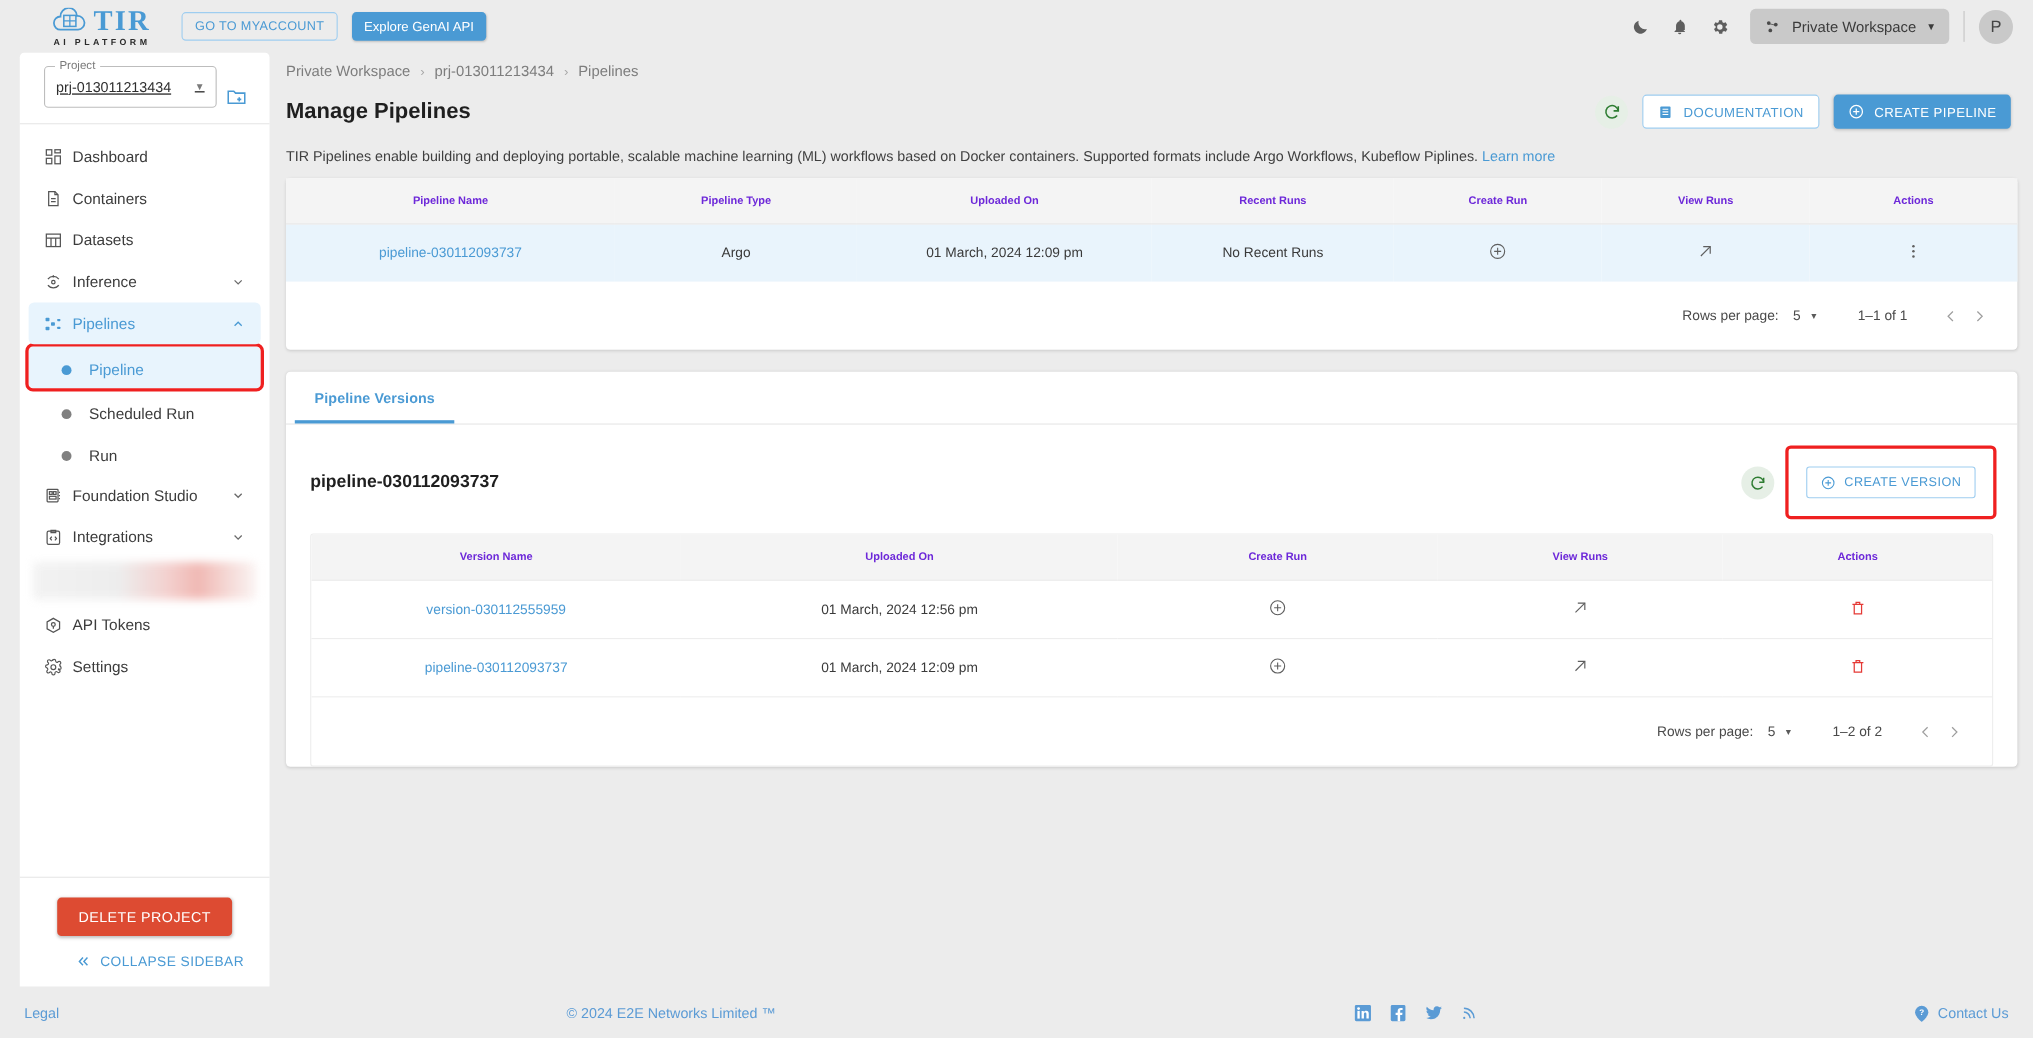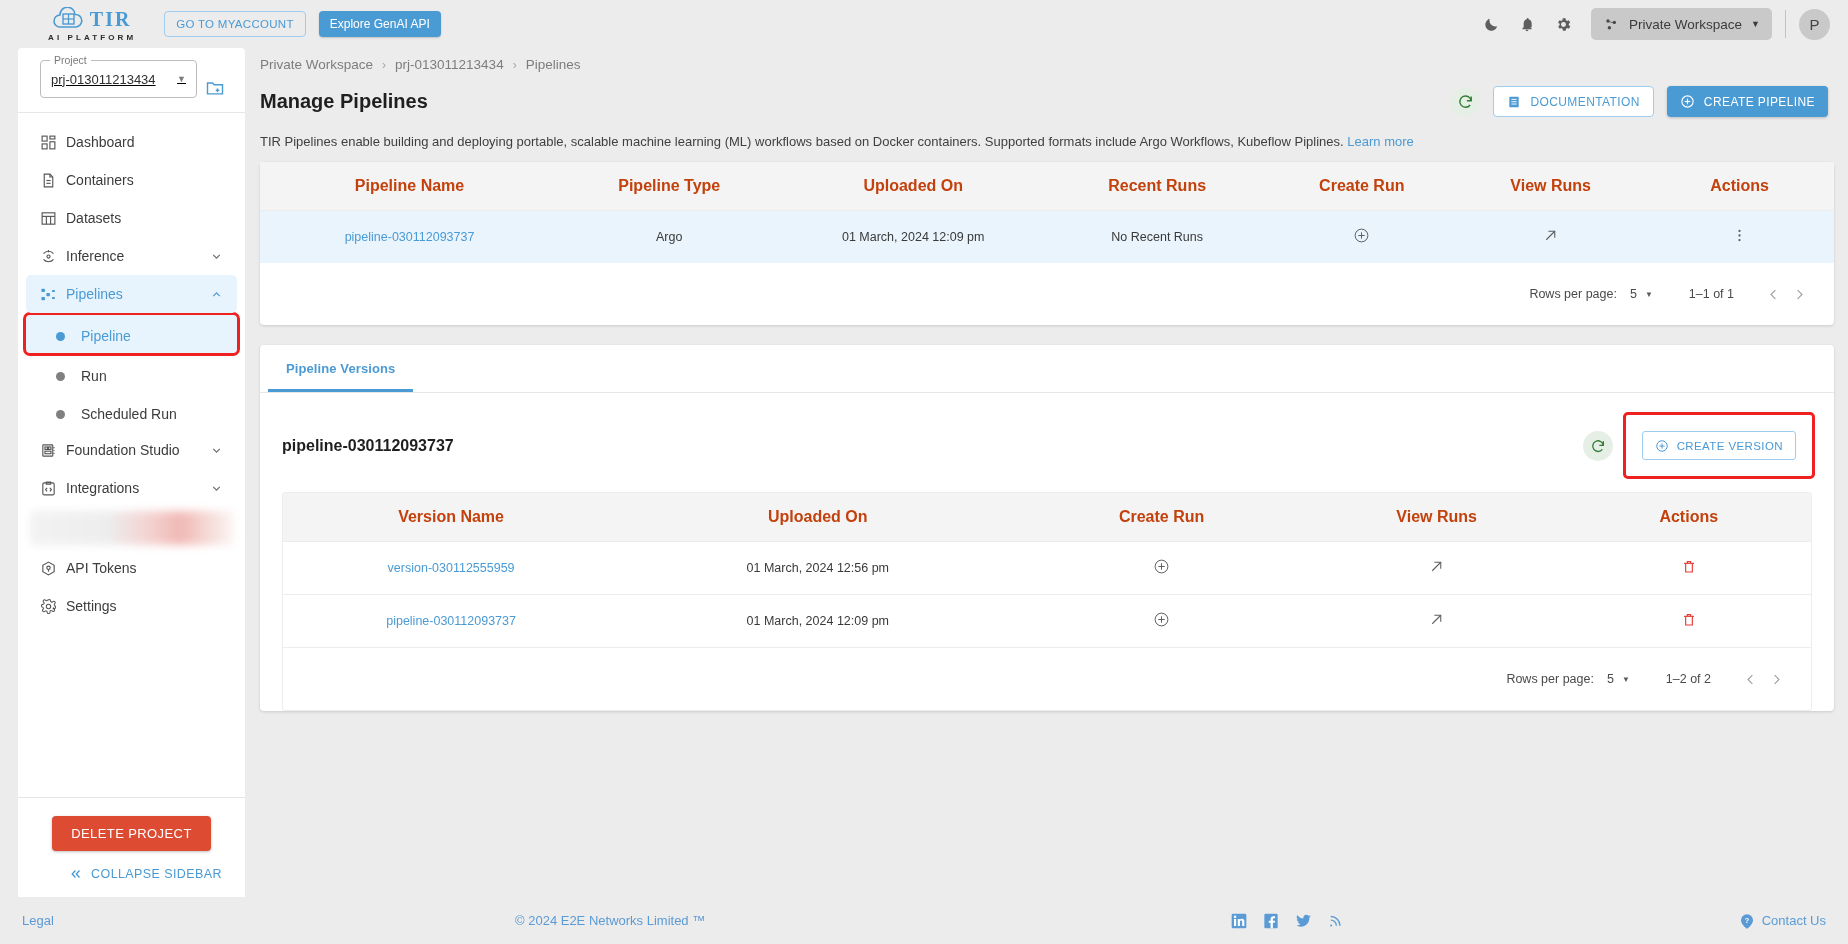--- a/index.html
+++ b/index.html
@@ -14,21 +14,21 @@
 
   
   .topbar {
     position: absolute; top: 0; left: 0; width: 1848px; height: 48px;
     background: #ececec; display: flex; align-items: center; padding: 0 18px;
   }
   .logo { display: flex; flex-direction: column; align-items: center; margin-left: 28px; }
   .logo-row { display: flex; align-items: center; gap: 5px; }
   .logo-cloud { position: relative; width: 34px; height: 24px; }
   .logo-cloud svg { display: block; }
-  .logo-tir { font-family: "Liberation Serif", serif; font-weight: bold; font-size: 20px; color: #4a9ad4; letter-spacing: 2px; line-height: 1; }
+  .logo-tir { font-family: "Liberation Serif", serif; font-weight: bold; font-size: 26px; color: #4a9ad4; letter-spacing: 2px; line-height: 1; }
   .logo-sub { font-size: 8px; font-weight: bold; letter-spacing: 3.1px; color: #2b2b2b; margin-top: 2px; margin-left: 2px; }
 
   .btn-myaccount {
     margin-left: 28px; height: 26px; padding: 0 11px;
     border: 1px solid #9ecdf0; border-radius: 4px; background: #ececec;
     color: #4a9ad4; font-size: 11.5px; letter-spacing: .3px; cursor: pointer;
     display: flex; align-items: center; font-family: "Liberation Sans", sans-serif;
   }
   .btn-genai {
     margin-left: 13px; height: 26px; padding: 0 11px;
@@ -140,21 +140,21 @@
   .desc { font-size: 13px; color: #3f3f3f; padding: 17px 0 0 15px; }
   .desc a { color: #4a9ad4; text-decoration: none; }
 
   .card {
     background: #fff; border-radius: 4px; margin: 13px 14px 0 15px;
     box-shadow: 0 1px 3px rgba(0,0,0,.14);
   }
 
   table { width: 100%; border-collapse: collapse; }
   thead th {
-    background: #f4f4f4; font-size: 16px; font-weight: bold; color: #c2410c;
+    background: #f4f4f4; font-size: 10px; font-weight: bold; color: #6d28d9;
     padding: 15px 0; text-align: center; border-bottom: 1px solid #ececec;
   }
   tbody td { padding: 16px 0; text-align: center; font-size: 12.5px; color: #3a3a3a; }
   tr.row-hl { background: #e9f4fc; }
   .link { color: #4a9ad4; text-decoration: none; cursor: pointer; font-size: 12.5px; }
   .icon-btn { display: inline-flex; align-items: center; justify-content: center; cursor: pointer; color: #5e5e5e; }
   .icon-del { color: #e53935; cursor: pointer; display: inline-flex; }
 
   .pager { display: flex; align-items: center; justify-content: flex-end; gap: 0; padding: 18px 22px; font-size: 12.5px; color: #4a4a4a; }
   .pager-label { margin-right: 13px; }
@@ -346,26 +346,26 @@
 
       <div class="hl-red" style="margin:2px 8px;">
         <div class="sub-item current" style="margin:0;">
           <span class="sub-dot"></span>
           <span>Pipeline</span>
         </div>
       </div>
 
       <div class="sub-item">
         <span class="sub-dot"></span>
-        <span>Run</span>
+        <span>Scheduled Run</span>
       </div>
 
       <div class="sub-item">
         <span class="sub-dot"></span>
-        <span>Scheduled Run</span>
+        <span>Run</span>
       </div>
 
       <div class="nav-item">
         <span class="ni-icon">
           <svg width="17" height="17" viewBox="0 0 24 24" fill="none" stroke="currentColor" stroke-width="1.6">
             <rect x="4" y="4" width="14" height="16" rx="1"></rect>
               <rect x="7" y="7" width="3.5" height="3.5"></rect>
             <rect x="12" y="7" width="3.5" height="3.5"></rect>
               <rect x="7" y="13" width="8.5" height="3.5"></rect>
             <line x1="19" y1="8" x2="20.5" y2="8"></line>

